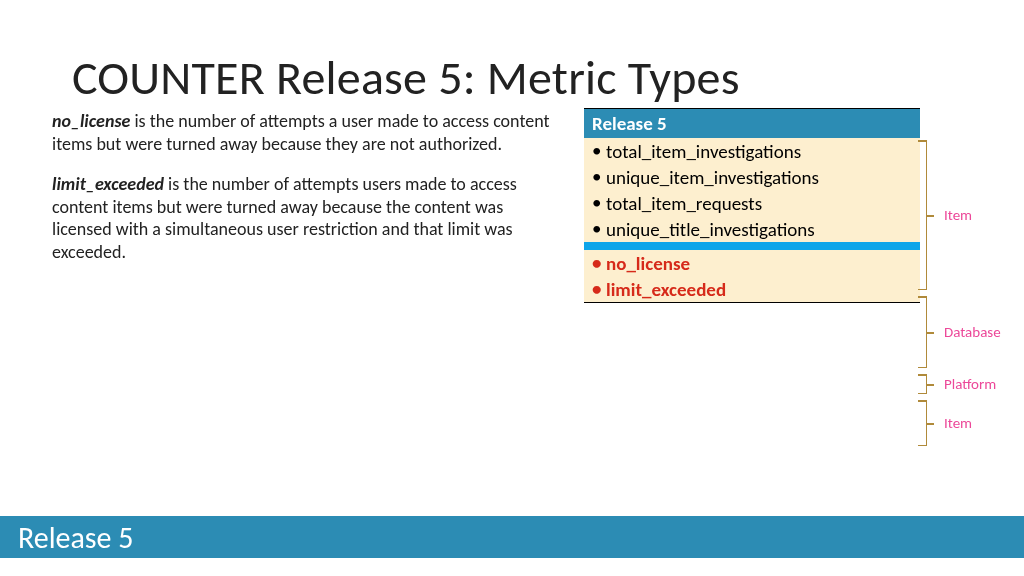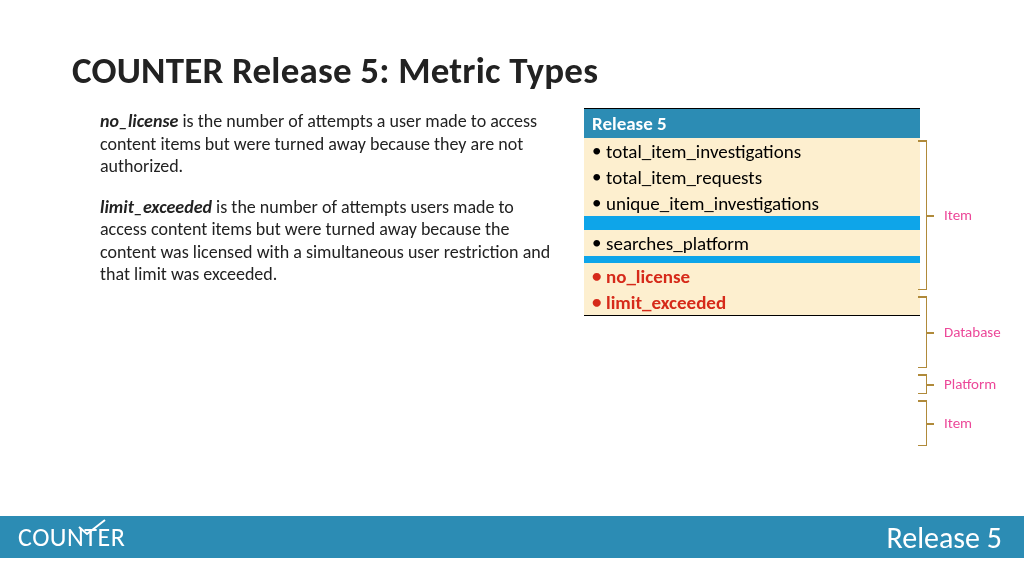--- a/index.html
+++ b/index.html
@@ -1,25 +1,25 @@
 <!DOCTYPE html>
 <html><head>
 <meta charset="utf-8">
 <style>
   * { box-sizing: border-box; margin: 0; padding: 0; }
   html, body { width: 1024px; height: 576px; font-family: Calibri, 'Segoe UI', Arial, sans-serif; background: #fff; overflow: hidden; }
   .slide { position: relative; width: 1024px; height: 576px; }
-  .title { position: absolute; left: 72px; top: 48px; font-size: 37px; font-weight: 700; color: #222; letter-spacing: 0.2px; }
+  .title { position: absolute; left: 72px; top: 48px; font-size: 48px; font-weight: 400; color: #222; letter-spacing: 0.2px; }
   .desc { position: absolute; left: 52px; top: 110px; width: 500px; font-size: 18px; line-height: 1.25; color: #222; }
-  .desc p { margin-bottom: 18px; margin-left: 48px; }
+  .desc p { margin-bottom: 18px; }
   .desc .term { font-weight: 700; font-style: italic; }
   .metric-box { position: absolute; left: 584px; top: 108px; width: 336px; }
   .metric-header { background: #2c8cb4; color: #fff; font-weight: 700; font-size: 19px; padding: 3px 8px; border-top: 1.5px solid #000; }
   .metric-body { background: #fdefcf; border-bottom: 1.5px solid #000; }
-  .metric-group { border-bottom: 7px solid #0ea5e9; }
+  .metric-group { border-bottom: 4px solid #0ea5e9; }
   .metric-group:last-child { border-bottom: none; }
   .metric-item { font-size: 19px; padding: 1.5px 8px 1.5px 22px; position: relative; color: #000; }
   .metric-item::before { content: '•'; position: absolute; left: 8px; top: 1px; font-size: 19px; }
   .metric-item.red { color: #d62a1a; font-weight: 700; }
   .metric-item.red::before { color: #d62a1a; }
   .bracket-label { position: absolute; font-size: 15px; color: #ec4899; }
   .bracket { position: absolute; border-right: 1.5px solid #b08a3a; }
   .bracket::before, .bracket::after { content: ''; position: absolute; right: 0; width: 8px; height: 1.5px; background: #b08a3a; }
   .bracket::before { top: 0; }
   .bracket::after { bottom: 0; }
@@ -38,27 +38,25 @@
   <div class="desc">
     <p><span class="term">no_license</span><span> is the number of attempts a user made to access content items but were turned away because they are not authorized.</span></p>
     <p><span class="term">limit_exceeded</span><span> is the number of attempts users made to access content items but were turned away because the content was licensed with a simultaneous user restriction and that limit was exceeded.</span></p>
   </div>
 
   <div class="metric-box">
     <div class="metric-header">Release 5</div>
     <div class="metric-body" id="metric-body">
         <div class="metric-group">
           <div class="metric-item">total_item_investigations</div>
+          <div class="metric-item">unique_item_investigations</div>
           <div class="metric-item">total_item_requests</div>
-          <div class="metric-item">unique_item_investigations</div>
+          <div class="metric-item">unique_title_investigations</div>
         </div>
         <div class="metric-group">
-        </div>
-        <div class="metric-group">
-          <div class="metric-item">searches_platform</div>
         </div>
         <div class="metric-group">
           <div class="metric-item red">no_license</div>
           <div class="metric-item red">limit_exceeded</div>
         </div>
       </div>
   </div>
 
   <div id="brackets-layer">
       <div class="bracket" style="left: 926px; top: 140px; height: 150px;">
@@ -73,21 +71,15 @@
         <div class="bracket-tick"></div>
       </div>
       <div class="bracket-label" style="left: 944px; top: 375px;">Platform</div>
       <div class="bracket" style="left: 926px; top: 400px; height: 46px;">
         <div class="bracket-tick"></div>
       </div>
       <div class="bracket-label" style="left: 944px; top: 414px;">Item</div>
     </div>
 
   <div class="footer">
-    <div class="logo">
-      <span>COUNTER</span>
-      <svg class="check" viewBox="0 0 28 16">
-          <path d="M1 8 L9 15 L27 1" stroke="#fff" stroke-width="2" fill="none"></path>
-        </svg>
-    </div>
     <div class="release-ftr">Release 5</div>
   </div>
 </div>
 
 </body></html>

